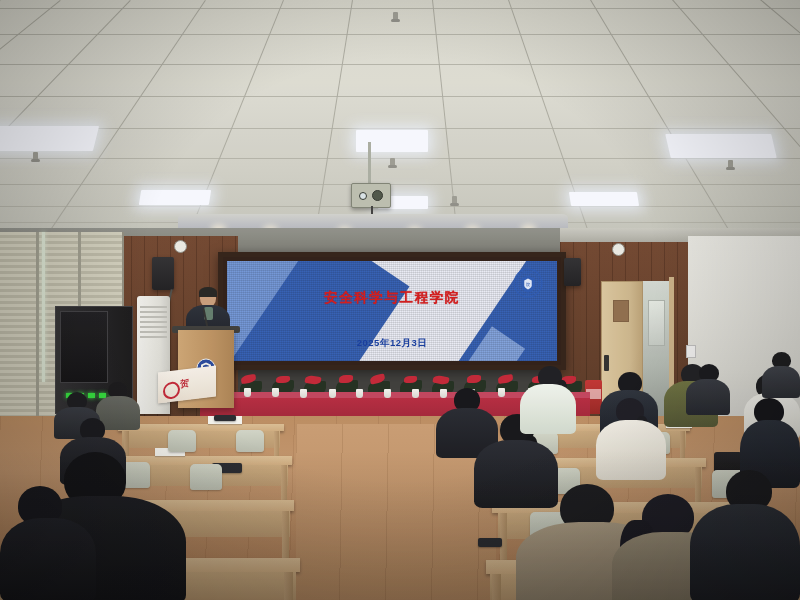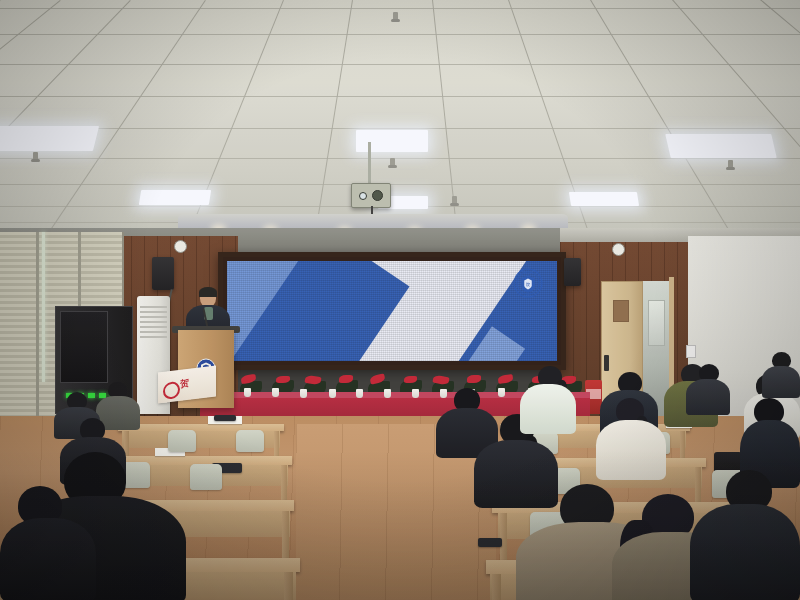--- a/index.html
+++ b/index.html
@@ -338,20 +338,22 @@
       <div class="band band-d"></div>
 
       <svg class="slide-emblem" viewBox="0 0 40 40">
         <circle cx="20" cy="20" r="18.5" fill="none" stroke="#2f5cb4" stroke-width="1.4"></circle>
         <circle cx="20" cy="20" r="15" fill="none" stroke="#2f5cb4" stroke-width="1"></circle>
         <path d="M20 10 L29 14 L29 24 Q29 30 20 33 Q11 30 11 24 L11 14 Z" fill="#2f5cb4" opacity=".85"></path>
         <path d="M20 14 L25 16.5 L25 23 Q25 26.5 20 28.5 Q15 26.5 15 23 L15 16.5 Z" fill="#eef2fb"></path>
         <text x="20" y="23.5" font-size="5.5" fill="#2f5cb4" text-anchor="middle" font-family="'Liberation Serif',serif">院</text>
       </svg>
 
+      <div class="slide-text s-line1">安全科学与工程学院</div>
+      <div class="slide-text s-line3">2025年12月3日</div>
     </div>
   </div>
 
   <div class="speaker-box" style="left:152px;top:257px;width:22px;height:33px;"></div>
   <div class="speaker-cable" style="left:168px;top:289px;height:26px;transform:rotate(12deg)"></div>
   <div class="wall-clock" style="left:174px;top:240px"></div>
 
   <div class="speaker-box" style="left:564px;top:258px;width:17px;height:28px;"></div>
   <div class="wall-clock" style="left:612px;top:243px"></div>
 

